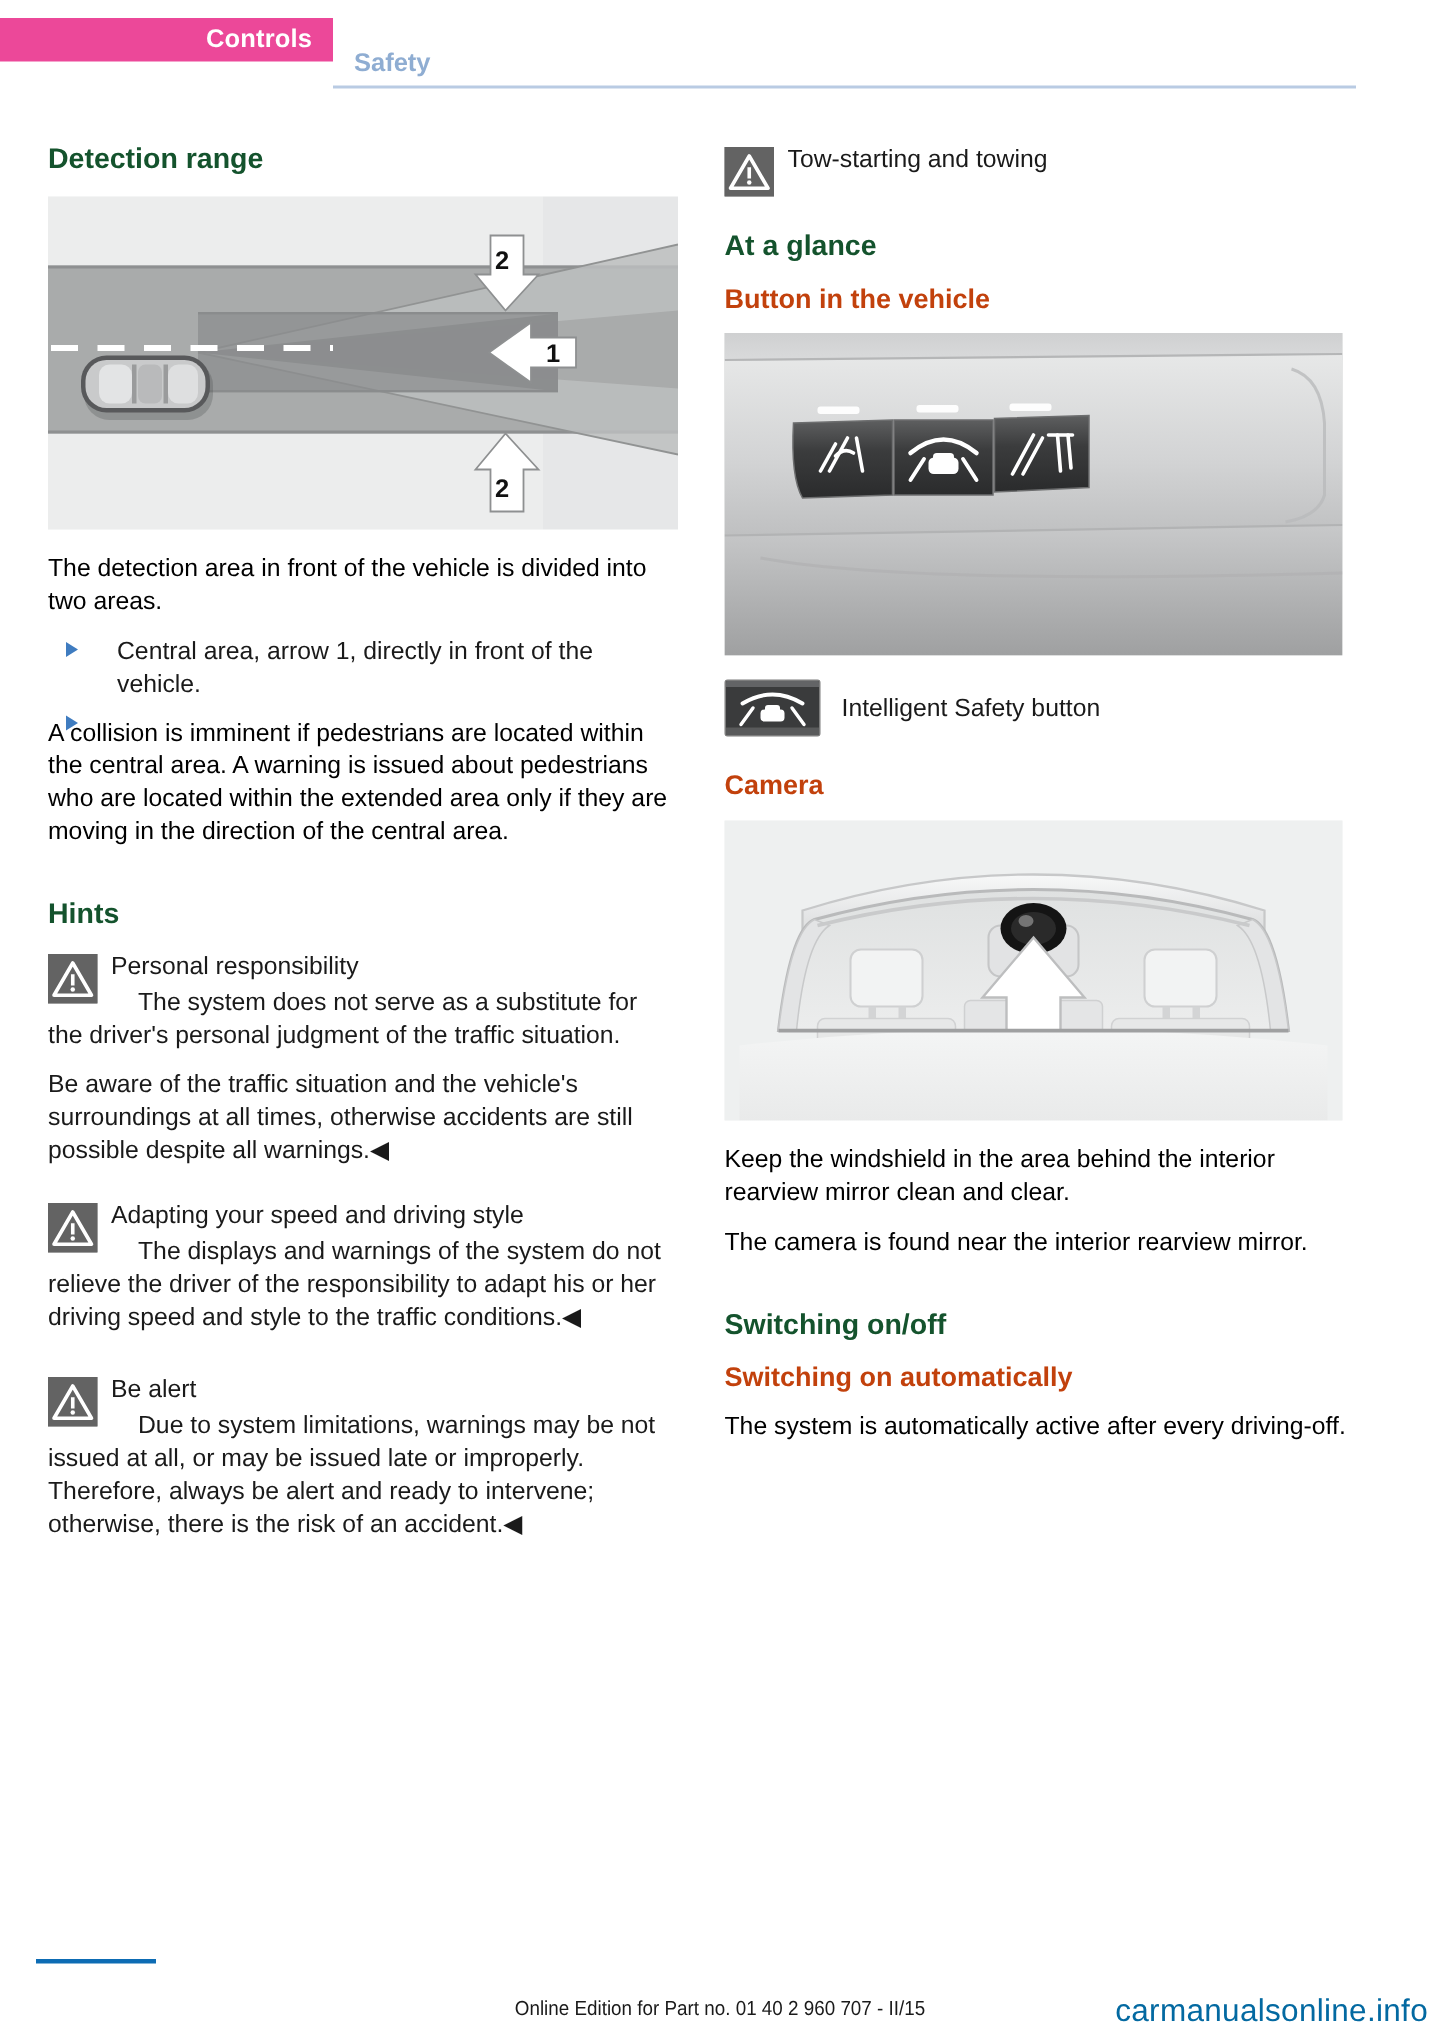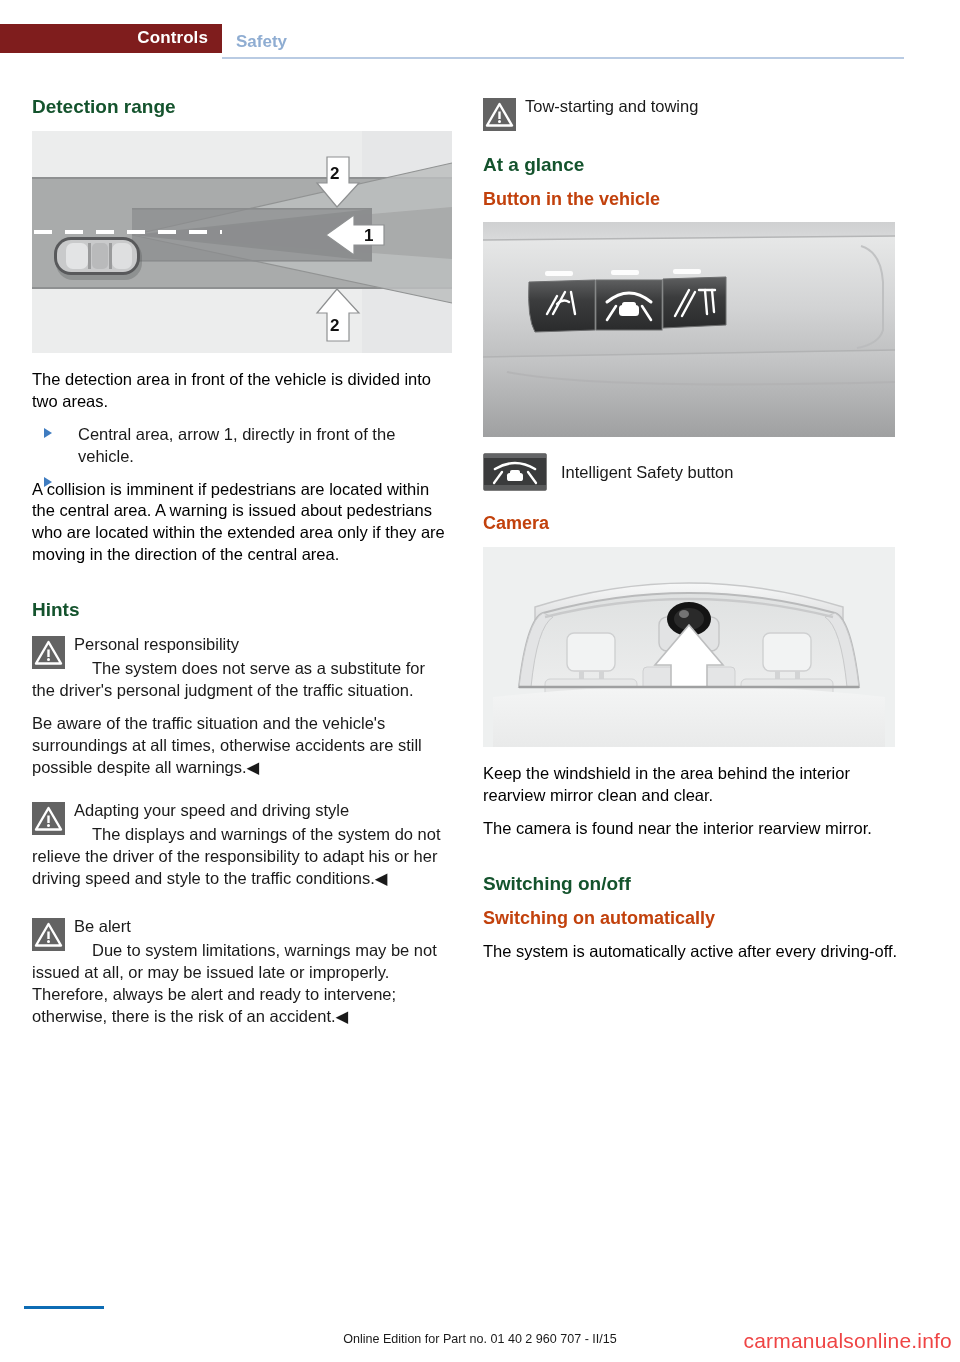--- a/index.html
+++ b/index.html
@@ -18,24 +18,24 @@
 
   
   .header {
     position: absolute;
     left: 0; top: 0;
     width: 960px;
     height: 60px;
   }
   .tab-active {
     position: absolute;
-    left: 0; top: 24px;
+    left: 0; top: 12px;
     width: 222px;
     height: 29px;
-    background: #7f1d1d;
+    background: #ec4899;
   }
   .tab-active-label {
     position: absolute;
     right: 14px;
     top: 4px;
     color: #ffffff;
     font-size: 17px;
     font-weight: bold;
     letter-spacing: 0.1px;
   }
@@ -219,21 +219,21 @@
     text-align: center;
     font-size: 13.5px;
     color: #1a1a1a;
     transform: scaleX(0.93);
   }
   .watermark {
     position: absolute;
     right: 8px;
     top: 1329px;
     font-size: 21px;
-    color: #ef4444;
+    color: #0369a1;
     letter-spacing: 0.2px;
   }
 </style>
 </head>
 <body>
 
 <div class="header">
   <div class="tab-active">
     <span class="tab-active-label">Controls</span>
   </div>

